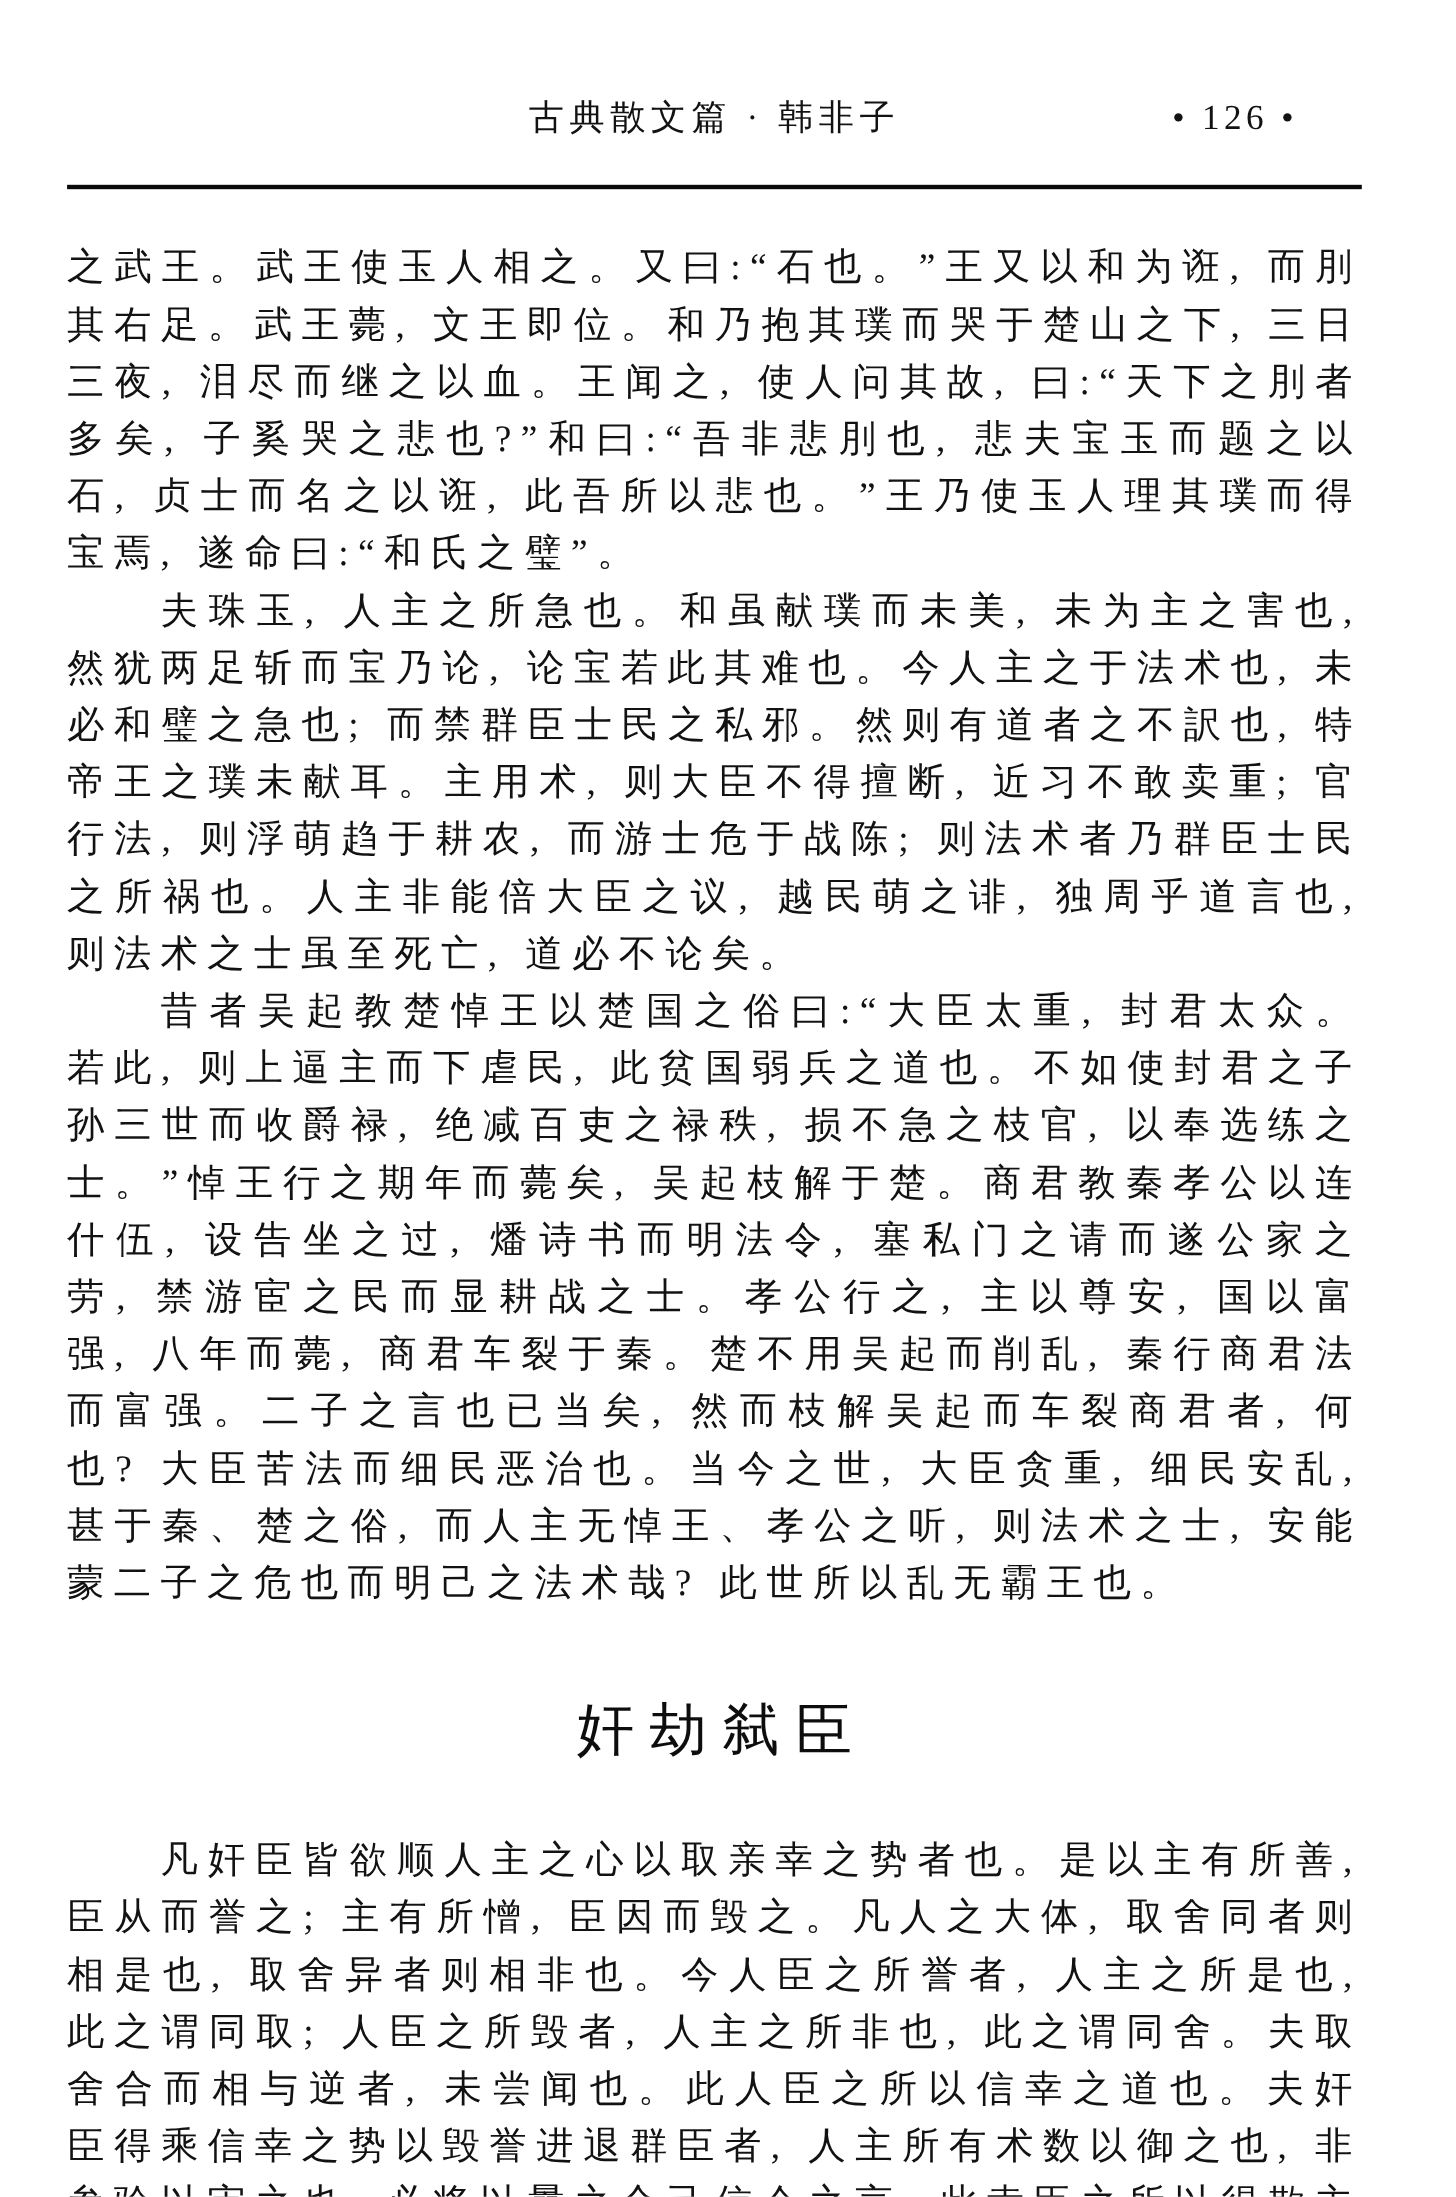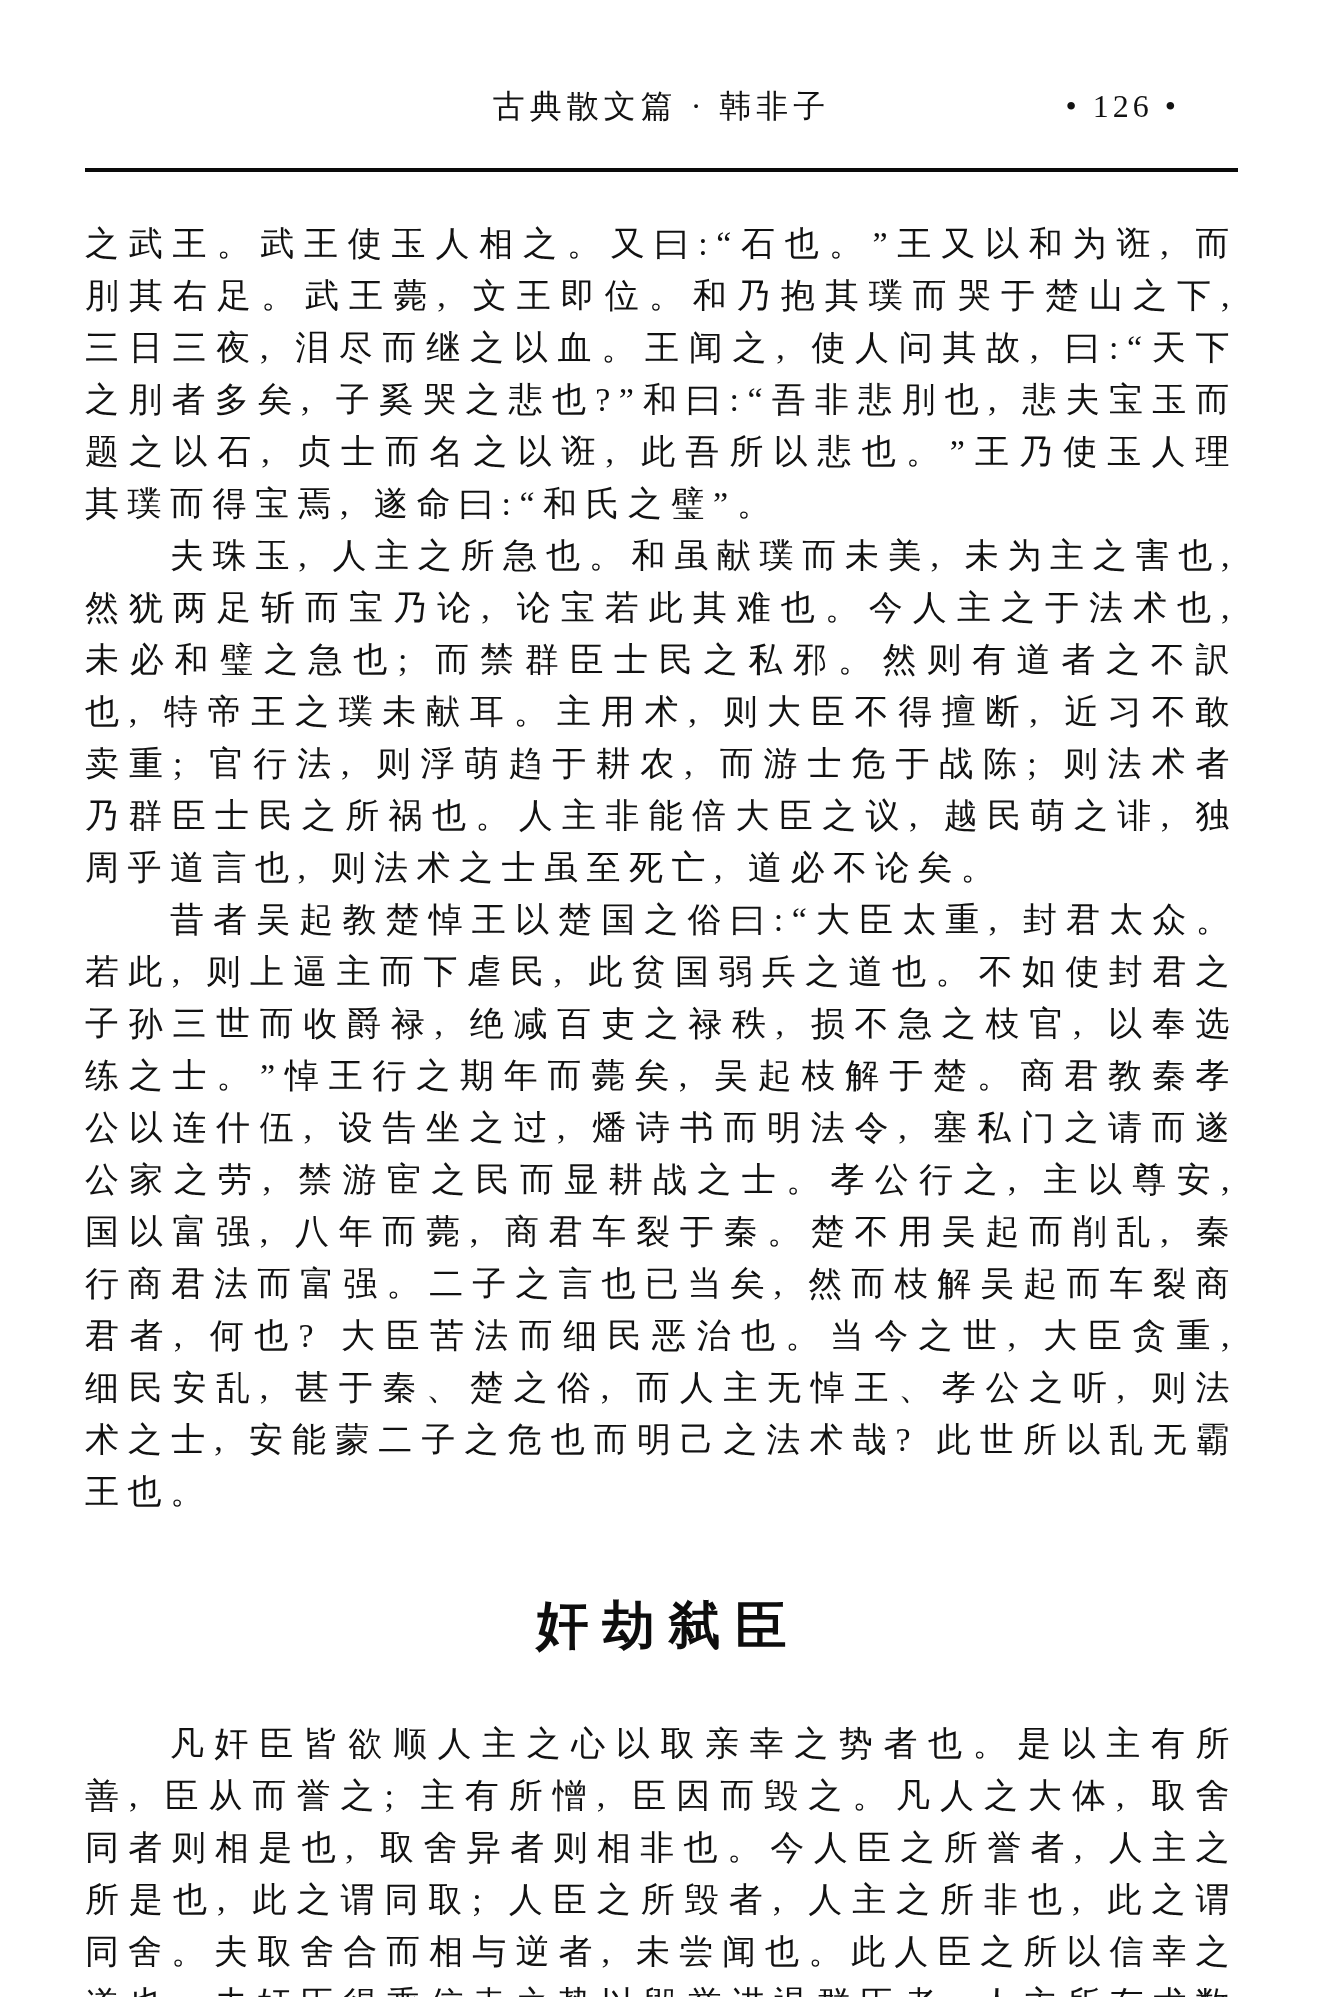--- a/index.html
+++ b/index.html
@@ -12,21 +12,21 @@
     height: 1997px;
     position: relative;
     color: #121212;
     font-family: "Liberation Serif", "DejaVu Serif", serif;
     overflow: hidden;
   }
   .page {
     box-sizing: border-box;
     width: 1308px;
     height: 1997px;
-    padding: 88px 70px 0 85px;
+    padding: 88px 70px 0 61px;
   }
   .header {
     position: relative;
     height: 36px;
   }
   .header-title {
     text-align: center;
     font-size: 32px;
     line-height: 36px;
     letter-spacing: 5px;
@@ -59,21 +59,21 @@
     text-indent: 85px;
   }
   .article p.continuation {
     text-indent: 0;
   }
   .section-title {
     margin: 76px 0 62px 0;
     padding: 0;
     text-align: center;
     font-family: "DejaVu Sans", "Liberation Sans", sans-serif;
-    font-weight: bold;
+    font-weight: normal;
     font-size: 52px;
     line-height: 62px;
     letter-spacing: 14px;
     text-indent: 14px; 
     color: #0d0d0d;
   }
 </style>
 </head>
 <body>
 

